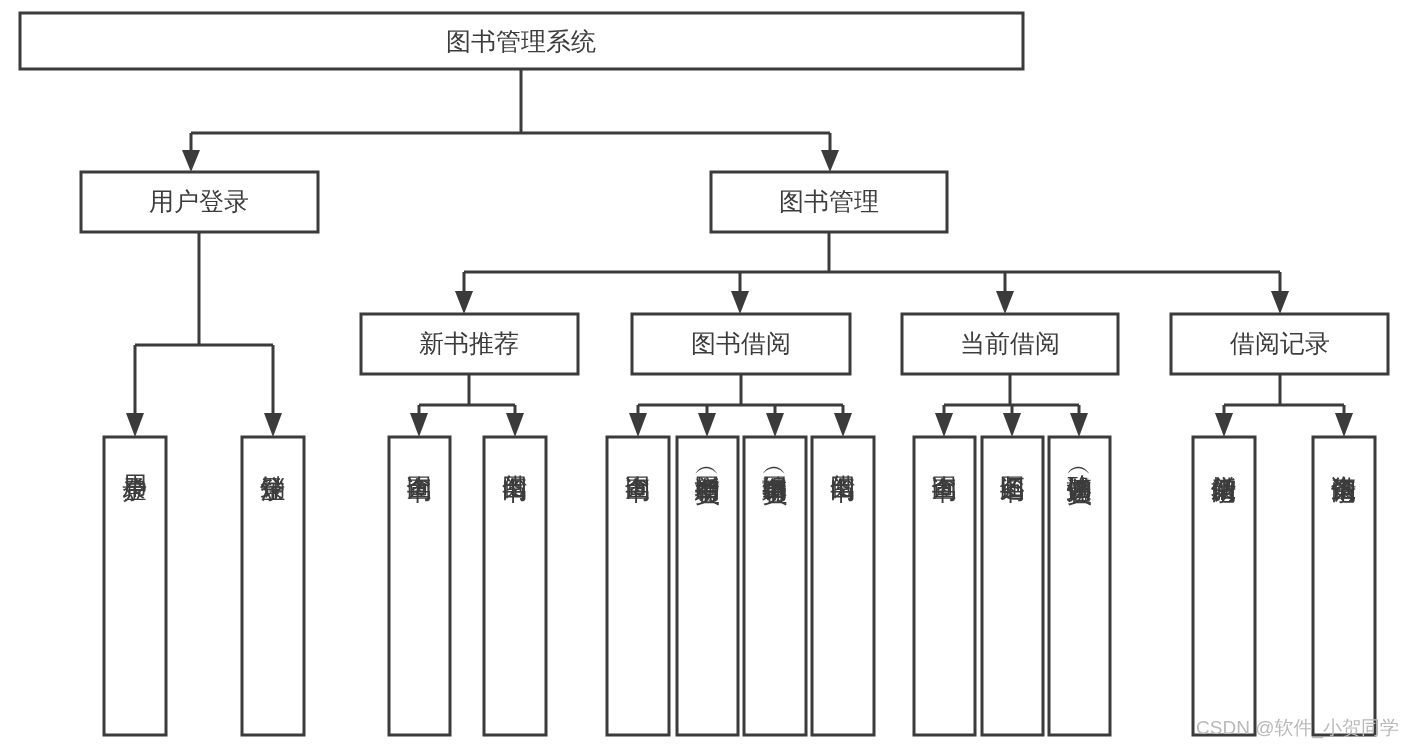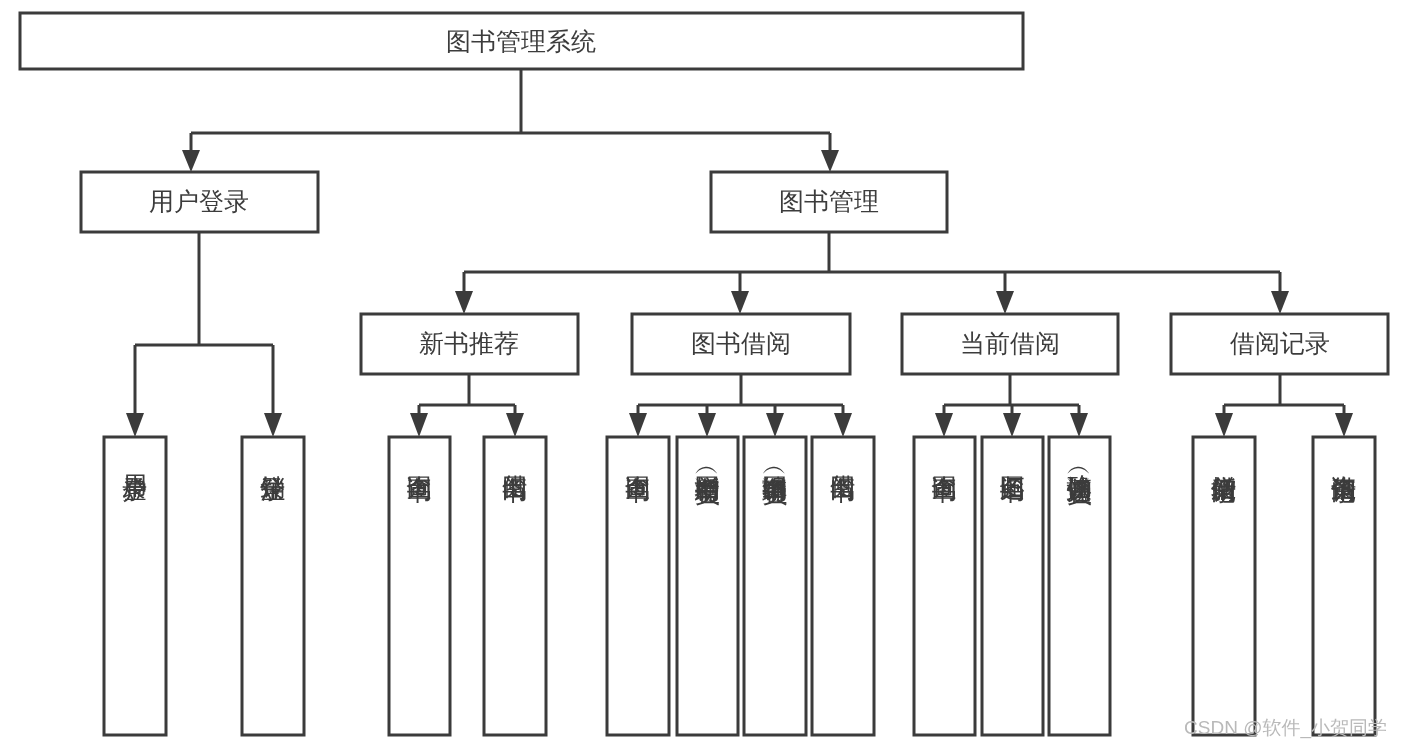--- a/index.html
+++ b/index.html
@@ -25,21 +25,21 @@
     color:#3c3c3c;
     font-family:"Liberation Sans","DejaVu Sans",sans-serif;
     width:100%;height:100%;
     display:flex;justify-content:flex-start;align-items:center;
     padding-top:18px;box-sizing:border-box;
     letter-spacing:1px;
     white-space:nowrap;
   }
   .leaf-text-holder{position:absolute;overflow:hidden;pointer-events:none;}
   .watermark{
-    position:absolute;right:18px;bottom:6px;
+    position:absolute;right:6px;bottom:6px;
     font-size:19px;color:#b9b9b9;
     font-family:"Liberation Sans","DejaVu Sans",sans-serif;
     white-space:nowrap;
   }
 </style>
 </head>
 <body>
 
 <svg id="diagram" viewBox="0 0 1405 747" xmlns="http://www.w3.org/2000/svg">
 

